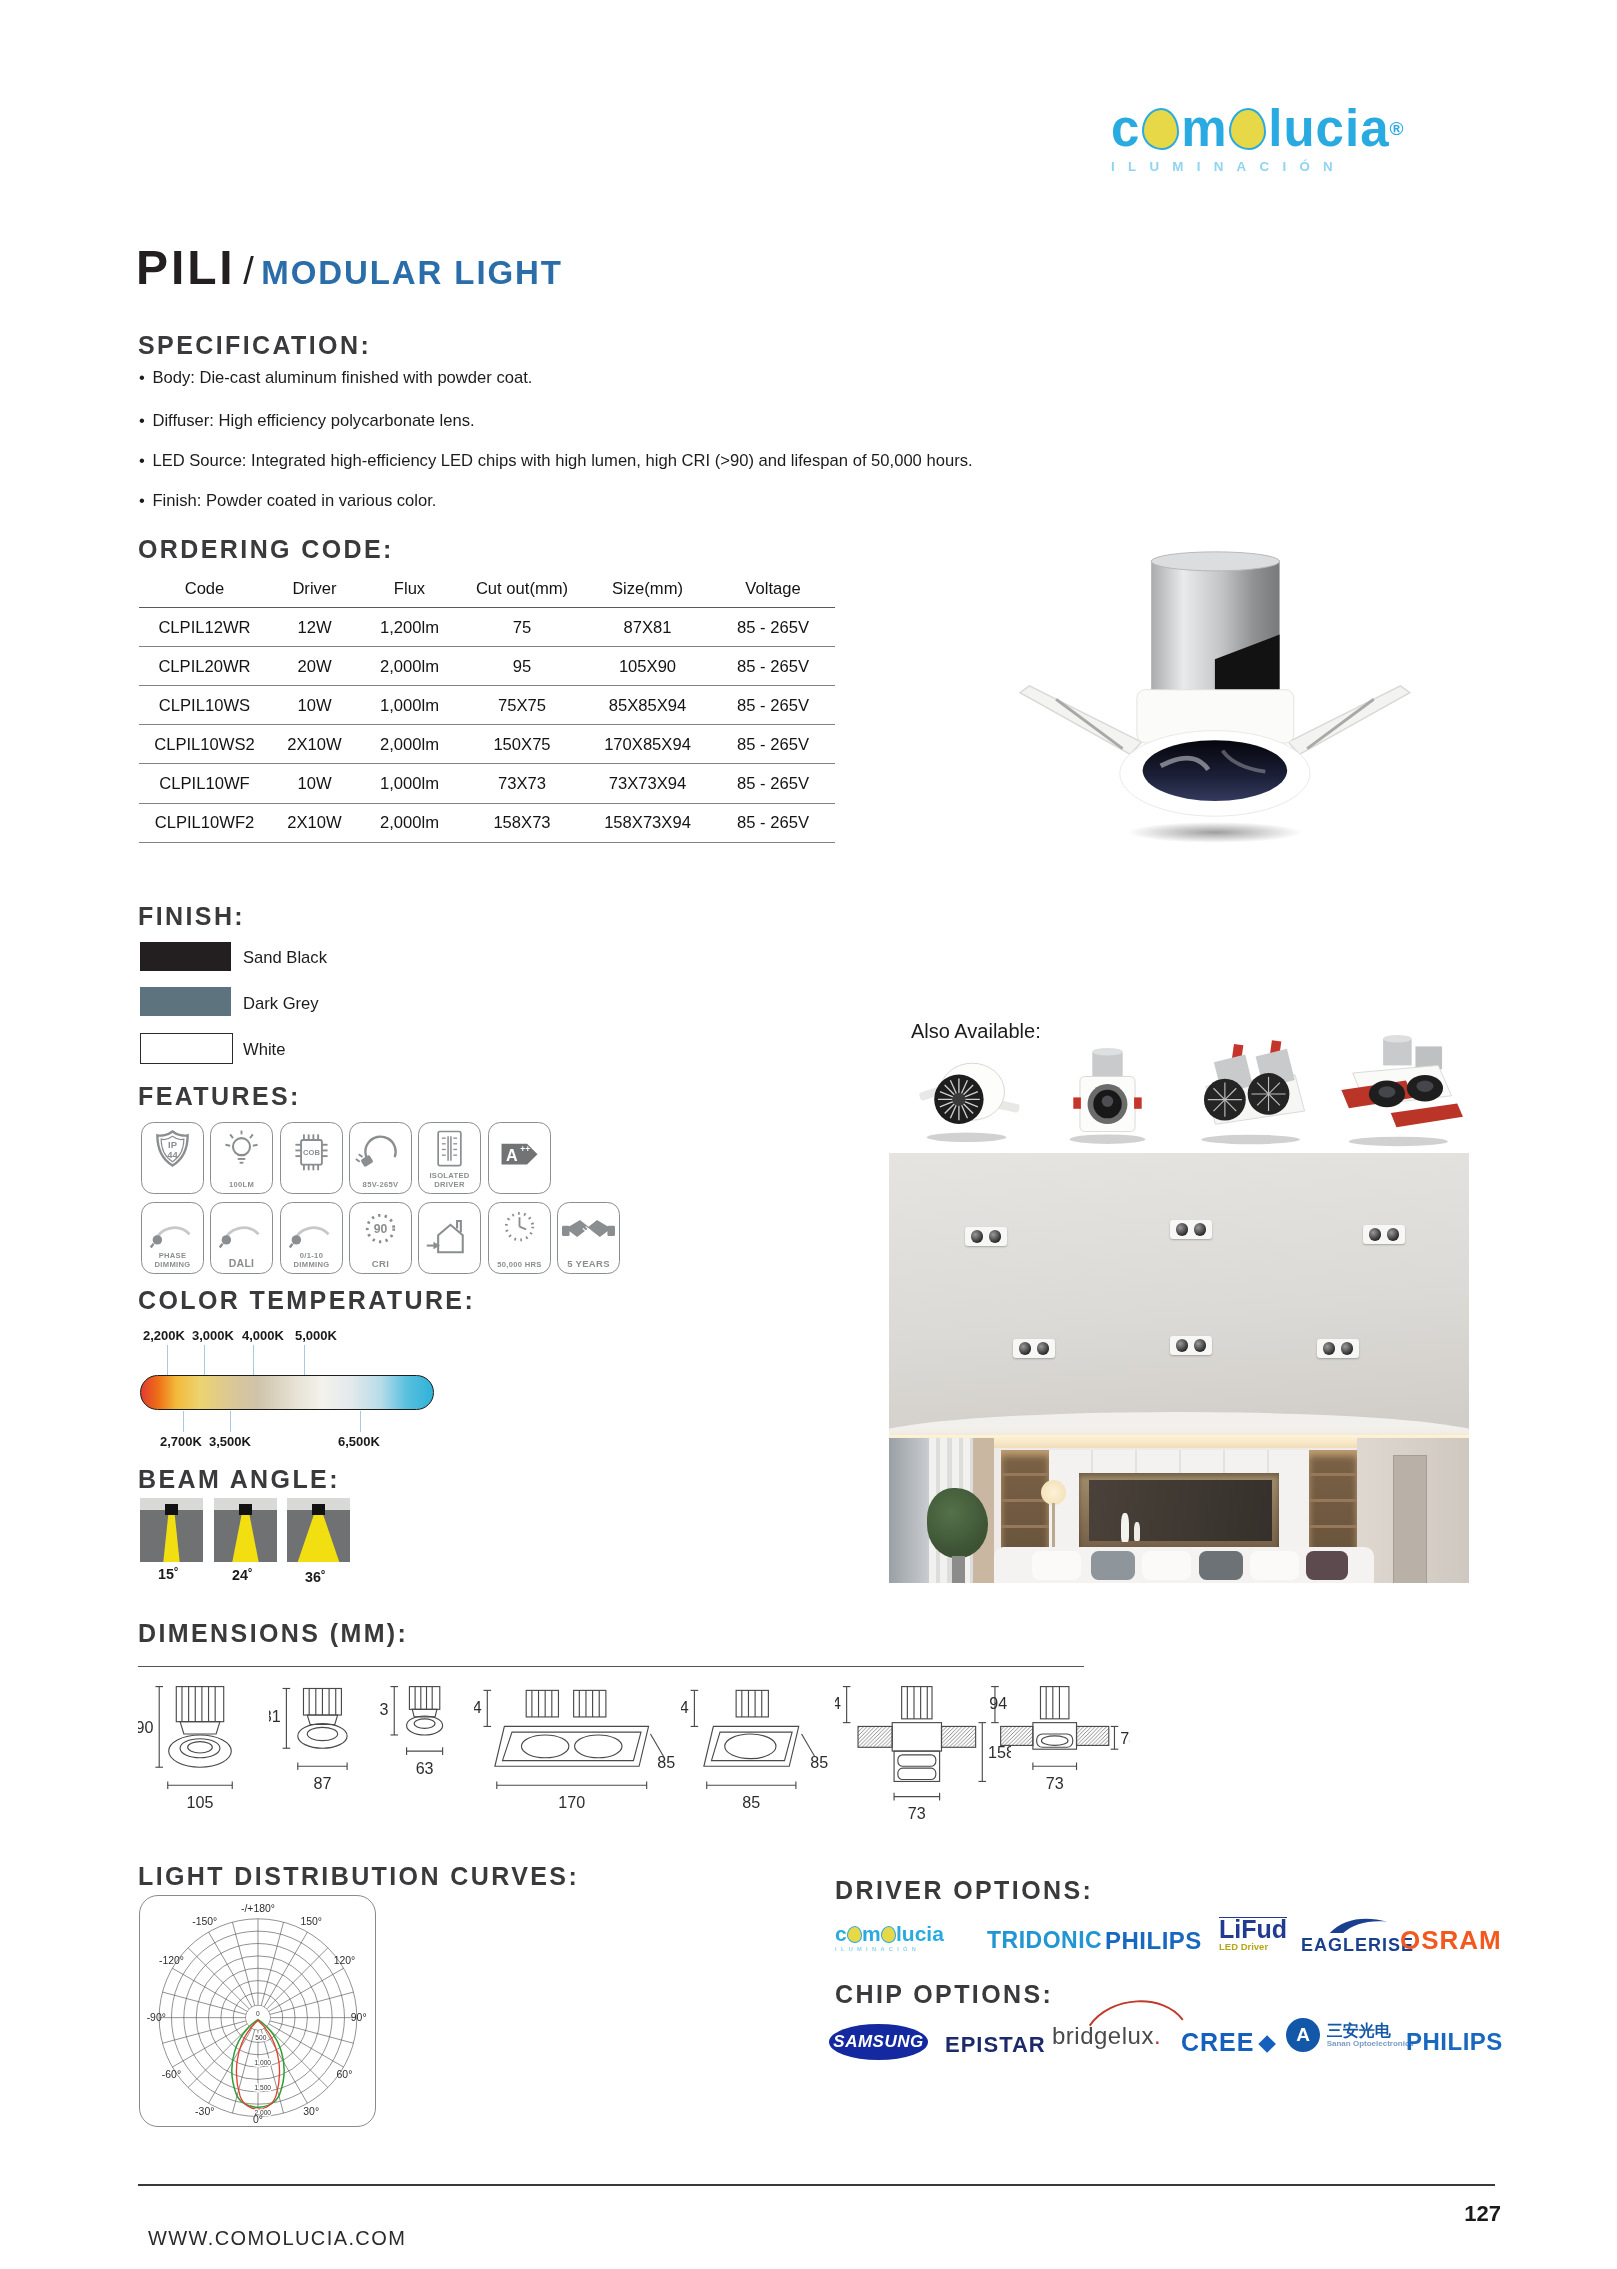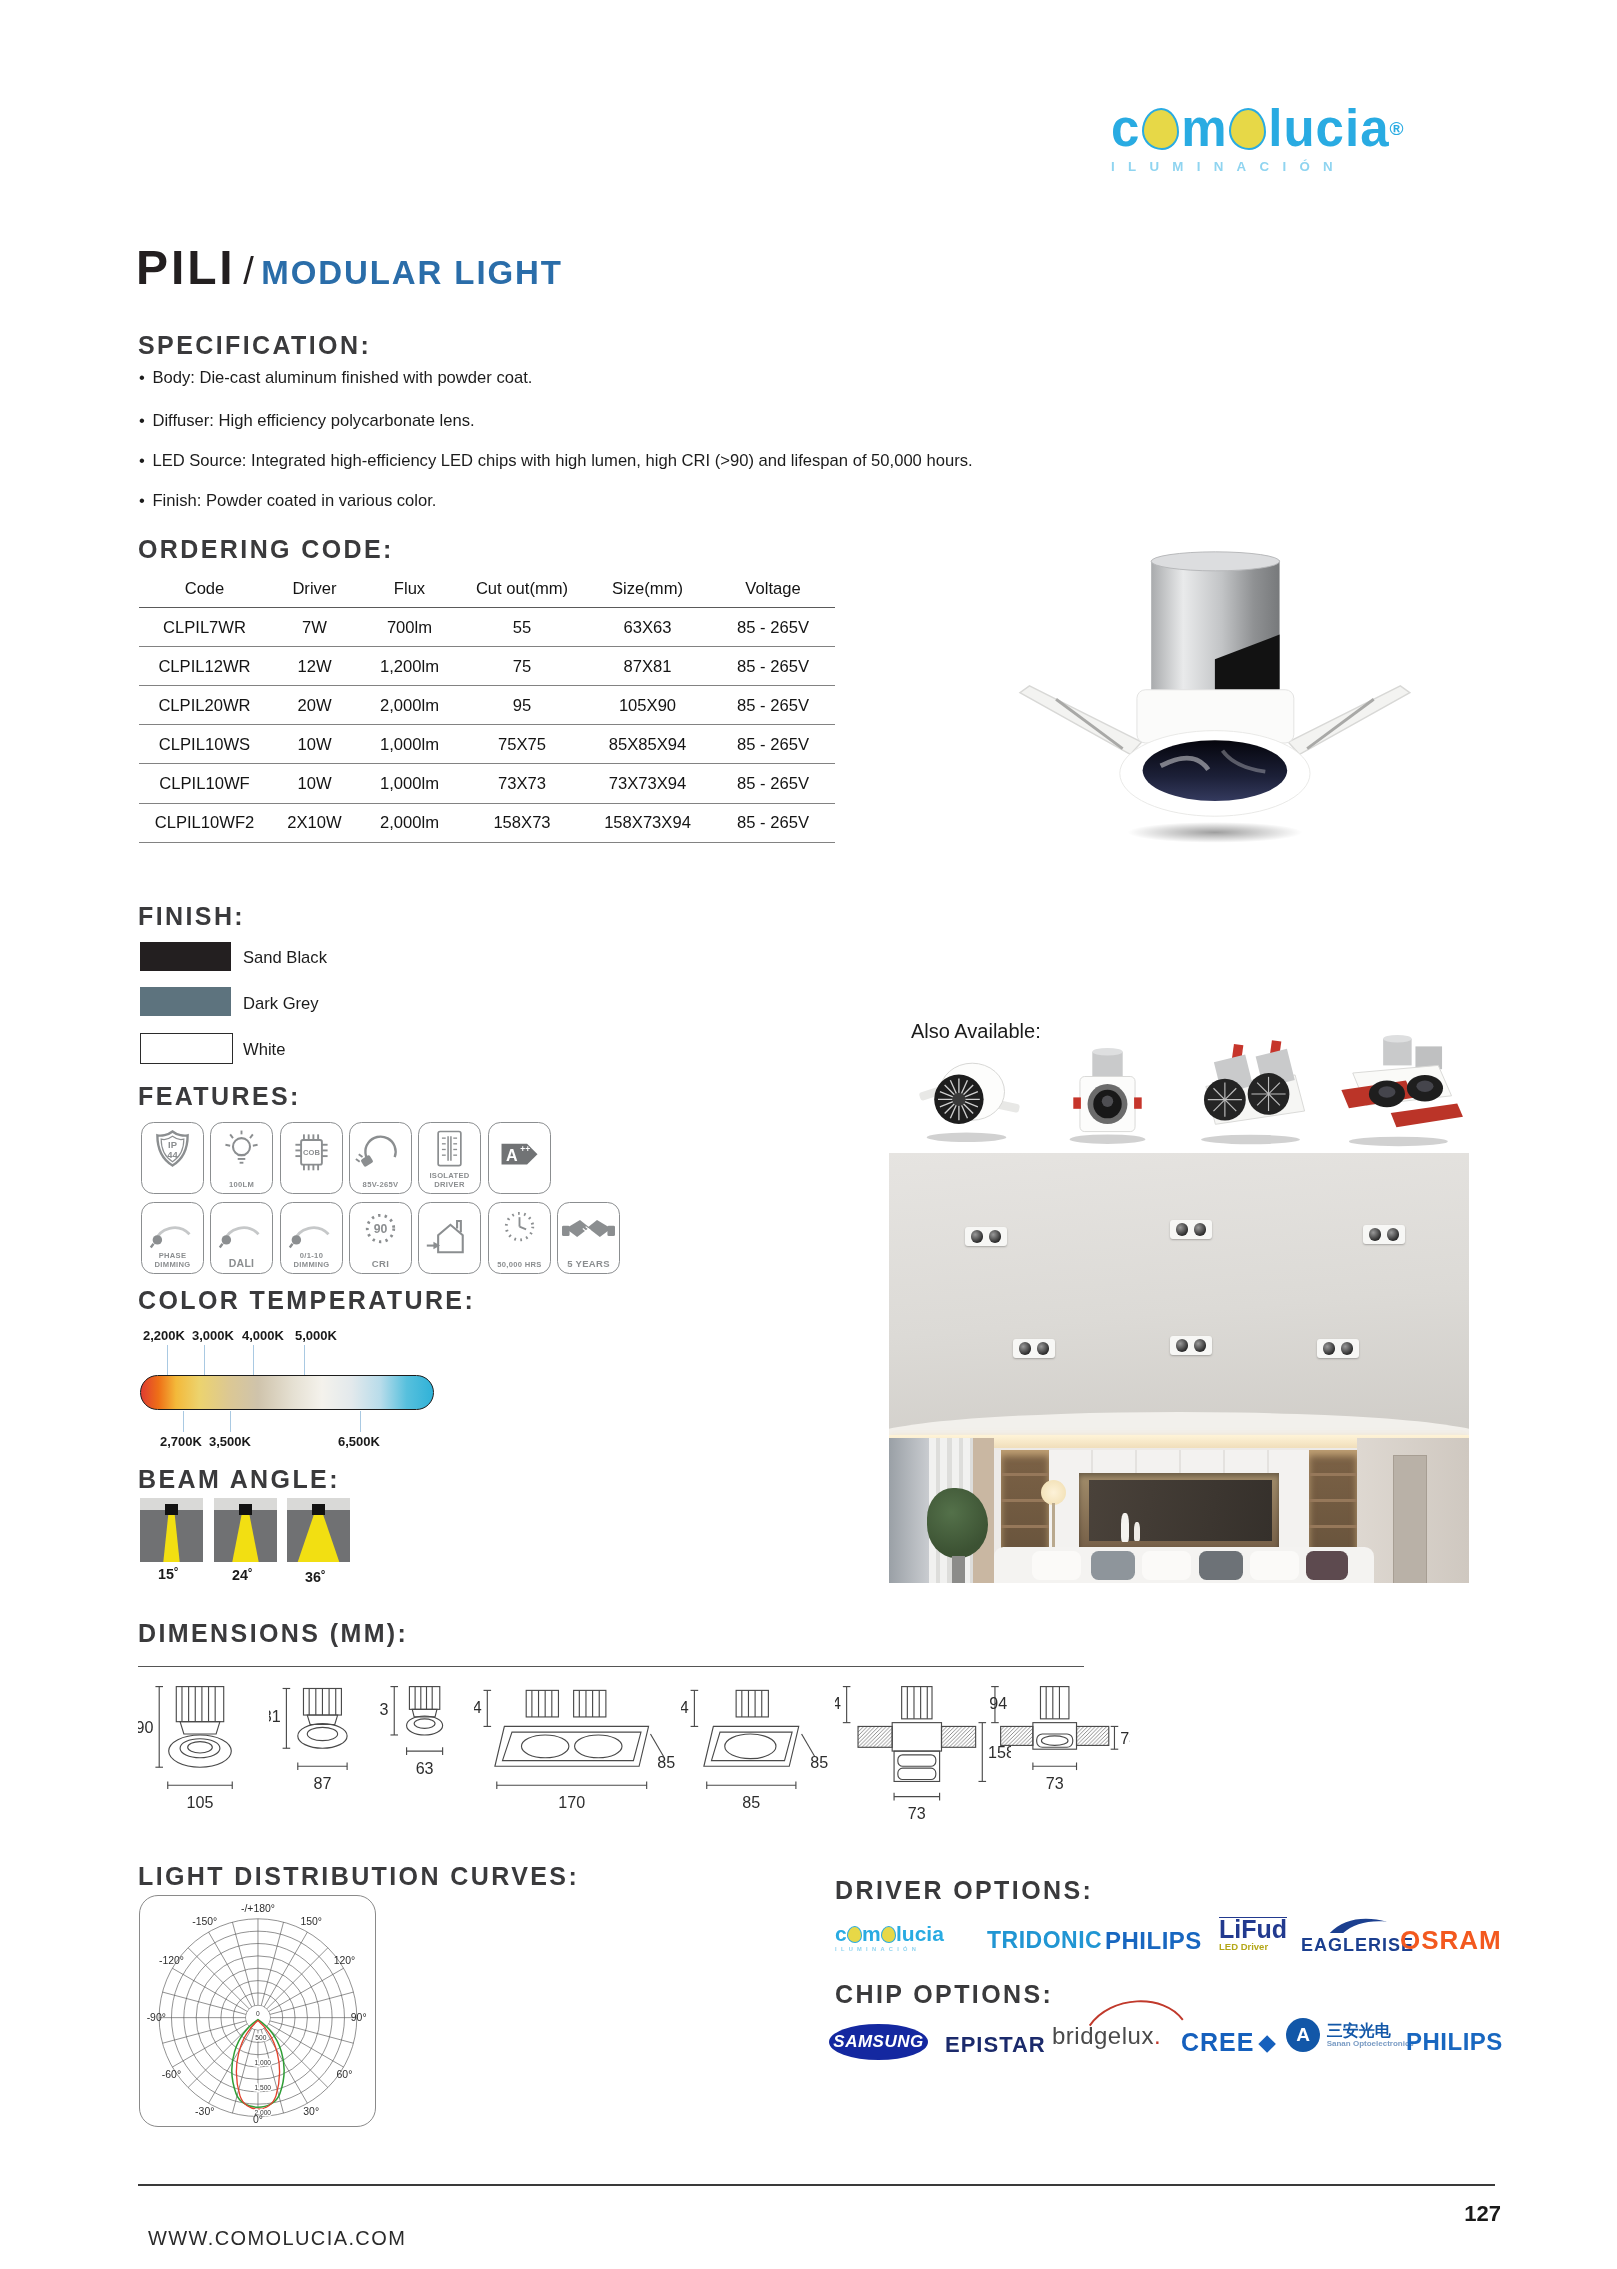--- a/index.html
+++ b/index.html
@@ -130,28 +130,20 @@
         <th>Code</th>
         <th>Driver</th>
         <th>Flux</th>
         <th>Cut out(mm)</th>
         <th>Size(mm)</th>
         <th>Voltage</th>
       </tr>
     </thead>
     <tbody>
       <tr>
-          <td>CLPIL7WR</td>
-          <td>7W</td>
-          <td>700lm</td>
-          <td>55</td>
-          <td>63X63</td>
-          <td>85 - 265V</td>
-        </tr>
-      <tr>
           <td>CLPIL12WR</td>
           <td>12W</td>
           <td>1,200lm</td>
           <td>75</td>
           <td>87X81</td>
           <td>85 - 265V</td>
         </tr>
       <tr>
           <td>CLPIL20WR</td>
           <td>20W</td>
@@ -159,20 +151,28 @@
           <td>95</td>
           <td>105X90</td>
           <td>85 - 265V</td>
         </tr>
       <tr>
           <td>CLPIL10WS</td>
           <td>10W</td>
           <td>1,000lm</td>
           <td>75X75</td>
           <td>85X85X94</td>
+          <td>85 - 265V</td>
+        </tr>
+      <tr>
+          <td>CLPIL10WS2</td>
+          <td>2X10W</td>
+          <td>2,000lm</td>
+          <td>150X75</td>
+          <td>170X85X94</td>
           <td>85 - 265V</td>
         </tr>
       <tr>
           <td>CLPIL10WF</td>
           <td>10W</td>
           <td>1,000lm</td>
           <td>73X73</td>
           <td>73X73X94</td>
           <td>85 - 265V</td>
         </tr>

